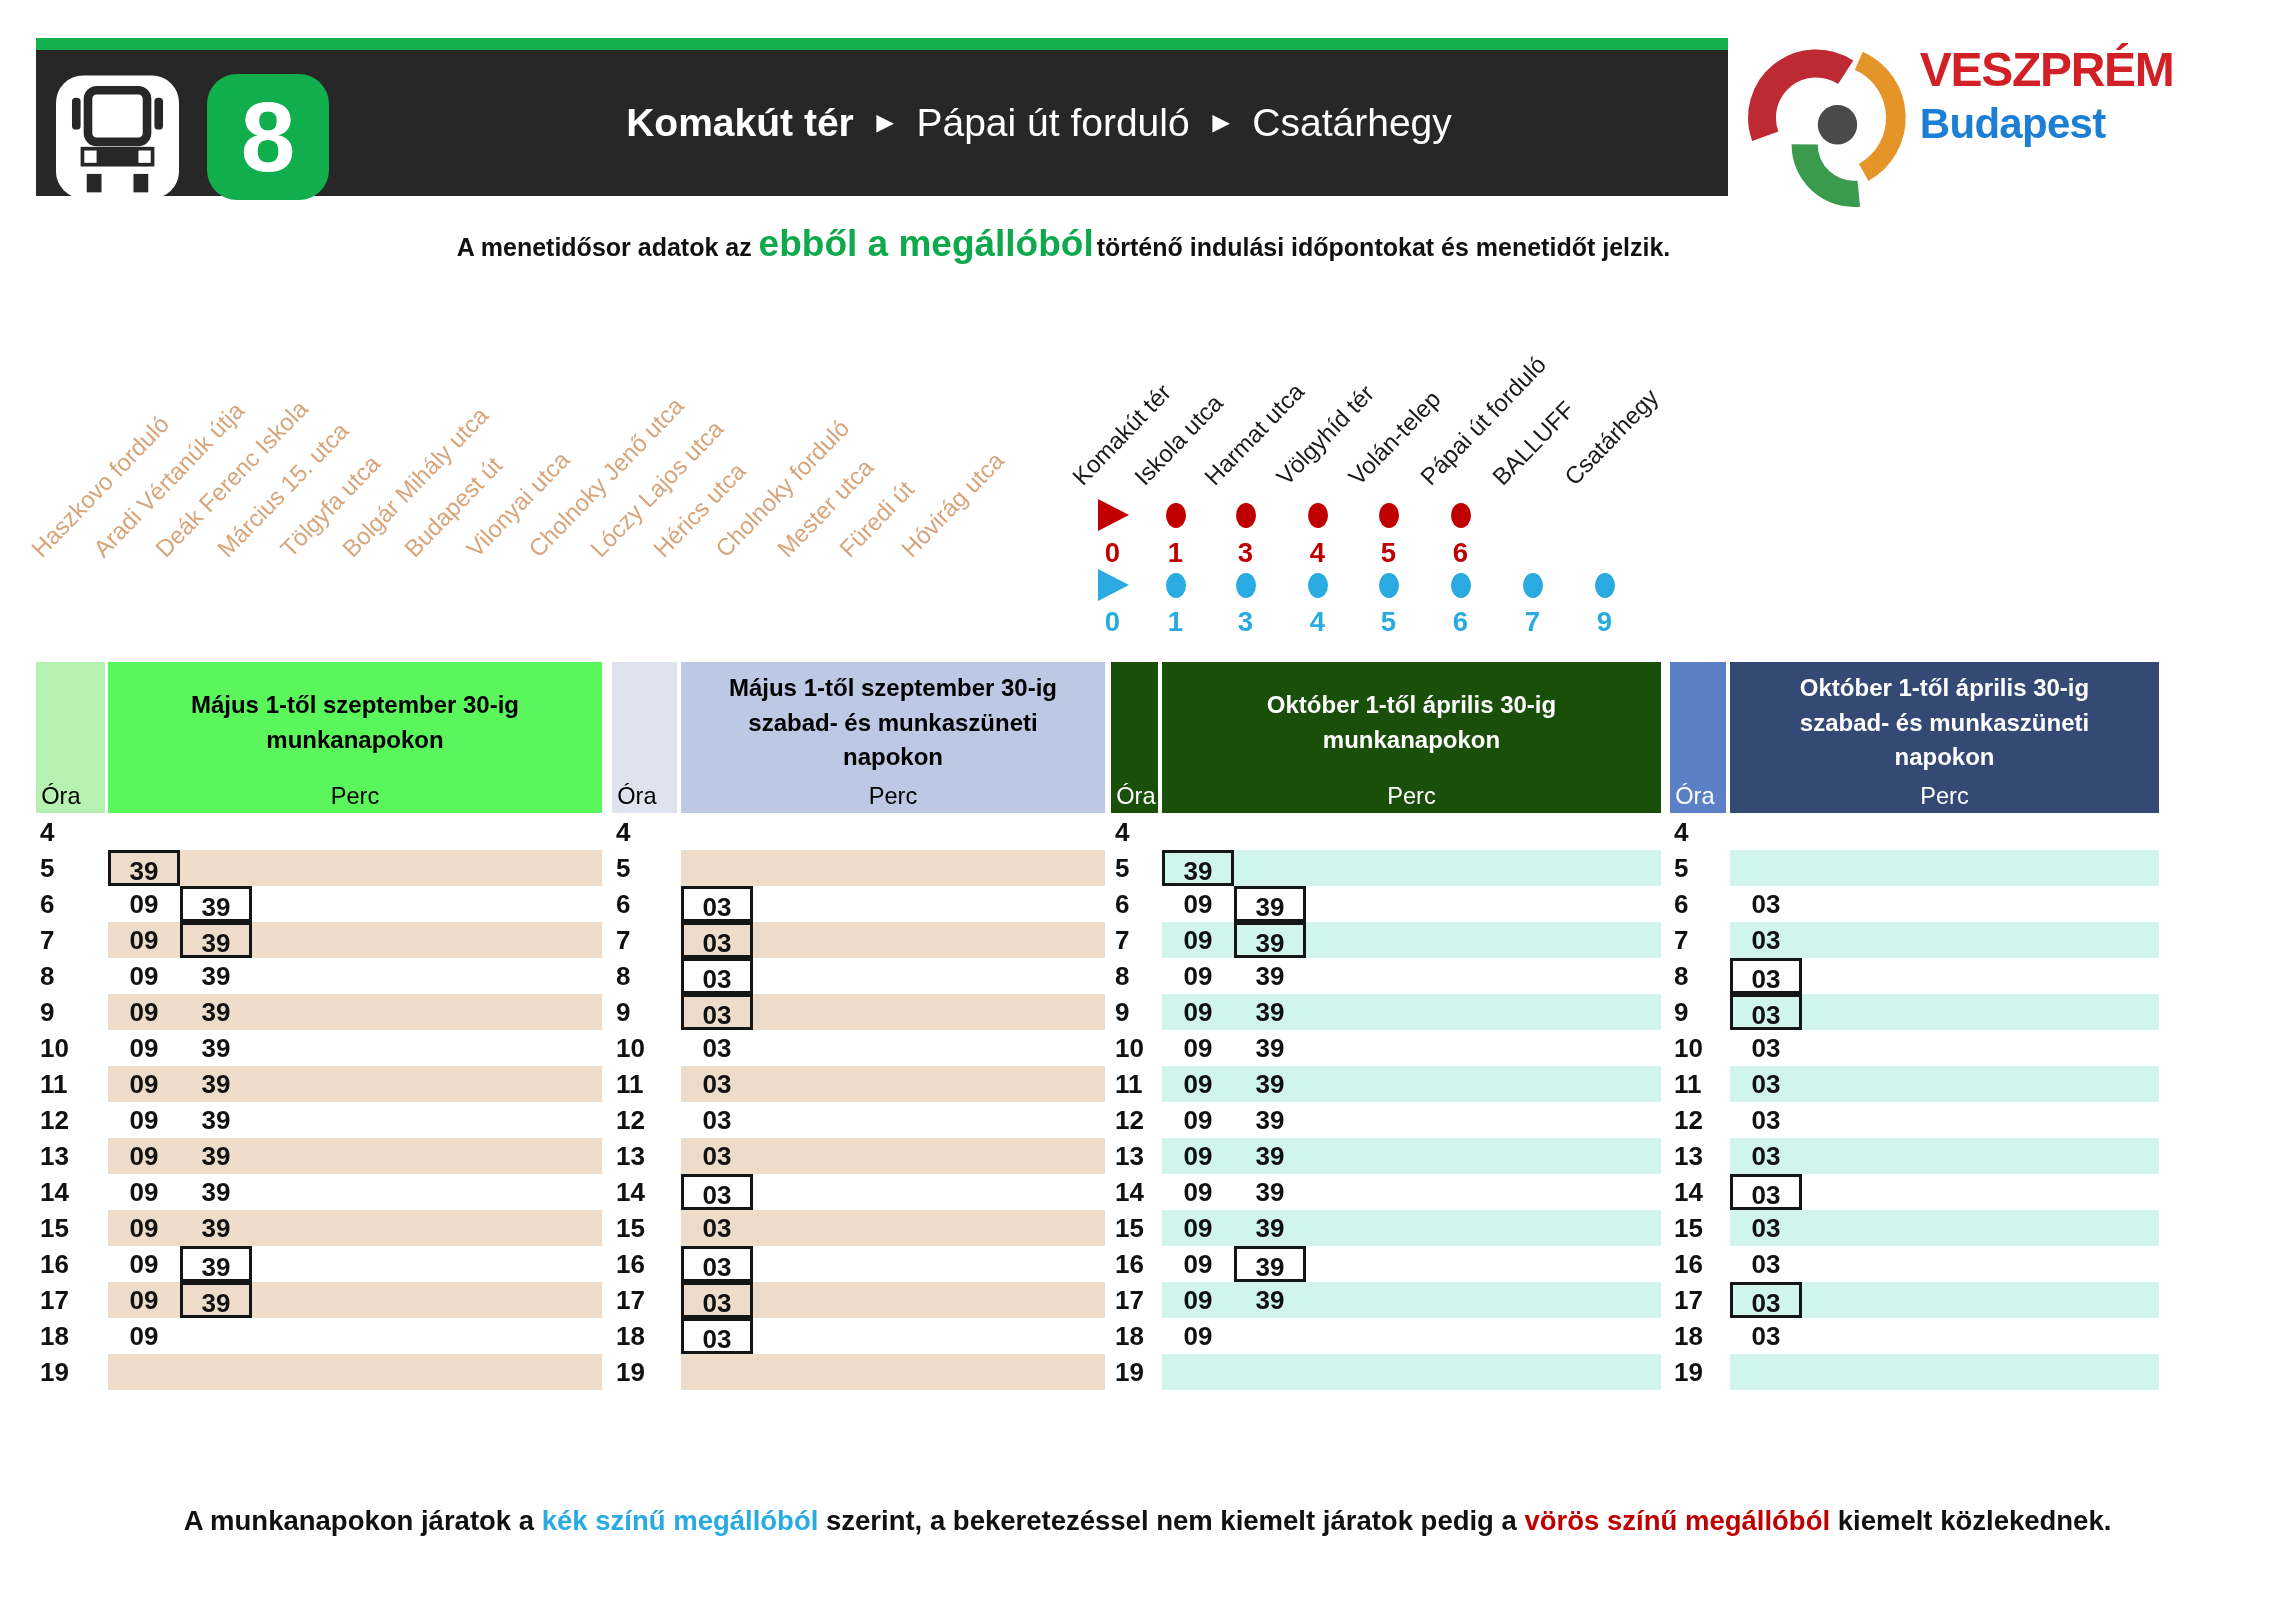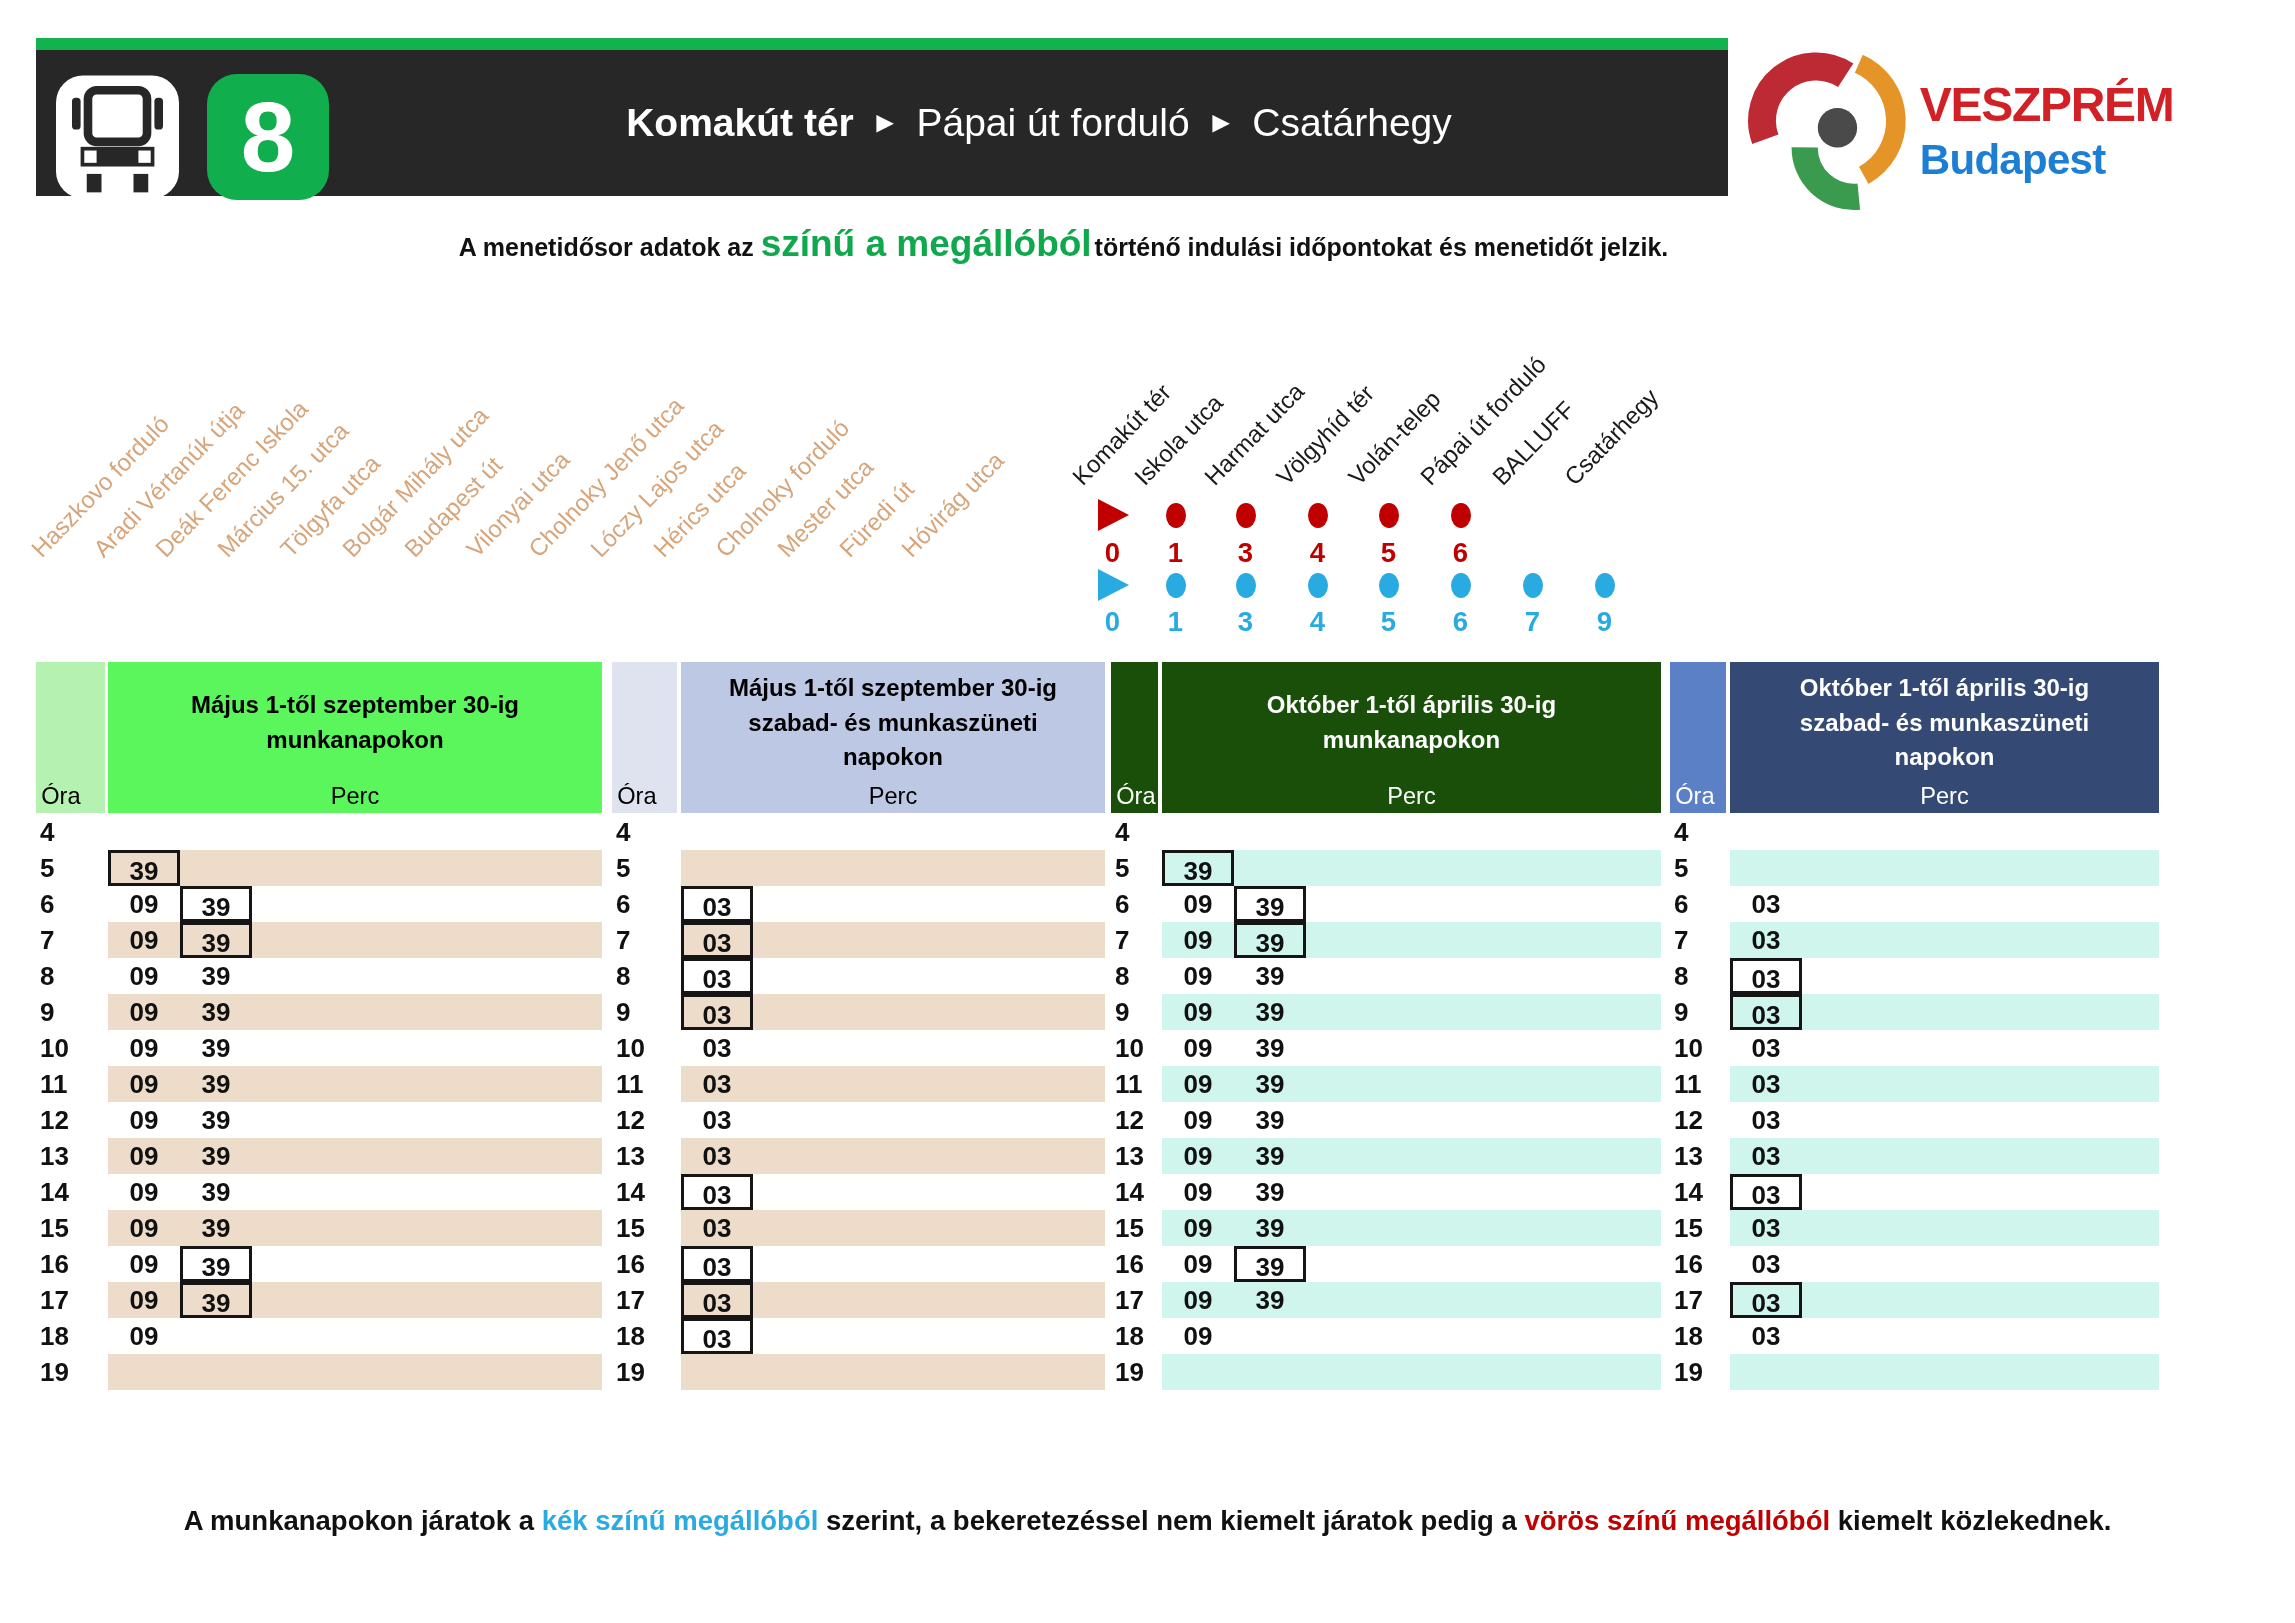--- a/index.html
+++ b/index.html
@@ -13,21 +13,21 @@
   .routebadge{position:absolute;left:171px;top:36px;width:122px;height:126px;background:#10AE4D;
     border-radius:30px;display:flex;align-items:center;justify-content:center;}
   .routebadge span{color:#fff;font-size:98px;font-weight:700;line-height:1;}
   .bartitle{position:absolute;left:340px;right:26px;top:11.8px;bottom:0;display:flex;
     align-items:center;justify-content:center;gap:17px;color:#fff;font-size:39px;white-space:nowrap;}
   .bartitle .t-bold{font-weight:700;}
   .bartitle .t-light{font-weight:400;}
   .bartitle .t-sep{font-size:29px;line-height:1;}
 
   
-  .logo{position:absolute;left:1744px;top:46px;width:524px;height:170px;display:flex;align-items:center;}
+  .logo{position:absolute;left:1744px;top:46px;width:524px;height:170px;display:flex;align-items:flex-start;}
   .logo svg{width:164px;height:164px;flex:0 0 auto;}
   .logotext{margin-left:11.8px;line-height:1;}
   .logo-red{color:#D22027;font-weight:700;font-size:48px;letter-spacing:-1.3px;}
   .logo-blue{color:#1D7FD4;font-weight:700;font-size:42px;margin-top:9.2px;letter-spacing:-0.7px;}
 
   
   .subtitle{position:absolute;left:0;top:223px;width:2127px;text-align:center;white-space:nowrap;}
   .sub-small{font-size:25px;font-weight:700;color:#111;}
   .sub-big{font-size:37px;font-weight:700;color:#0FA84C;}
 
@@ -98,21 +98,21 @@
       <circle cx="57" cy="48" r="12" fill="#4A4A4A"></circle>
     </svg>
     <div class="logotext">
       <div class="logo-red">VESZPRÉM</div>
       <div class="logo-blue">Budapest</div>
     </div>
   </div>
 
   <div class="subtitle">
     <span class="sub-small">A menetidősor adatok az </span>
-    <span class="sub-big">színű a megállóból</span>
+    <span class="sub-big">ebből a megállóból</span>
     <span class="sub-small"> történő indulási időpontokat és menetidőt jelzik.</span>
   </div>
 
   <div id="diagram">
       <div class="station inactive" style="left: 46px; top: 534px;">Haszkovo forduló</div>
       <div class="station inactive" style="left: 108px; top: 534px;">Aradi Vértanúk útja</div>
       <div class="station inactive" style="left: 170px; top: 534px;">Deák Ferenc Iskola</div>
       <div class="station inactive" style="left: 232px; top: 534px;">Március 15. utca</div>
       <div class="station inactive" style="left: 295px; top: 534px;">Tölgyfa utca</div>
       <div class="station inactive" style="left: 357px; top: 534px;">Bolgár Mihály utca</div>

